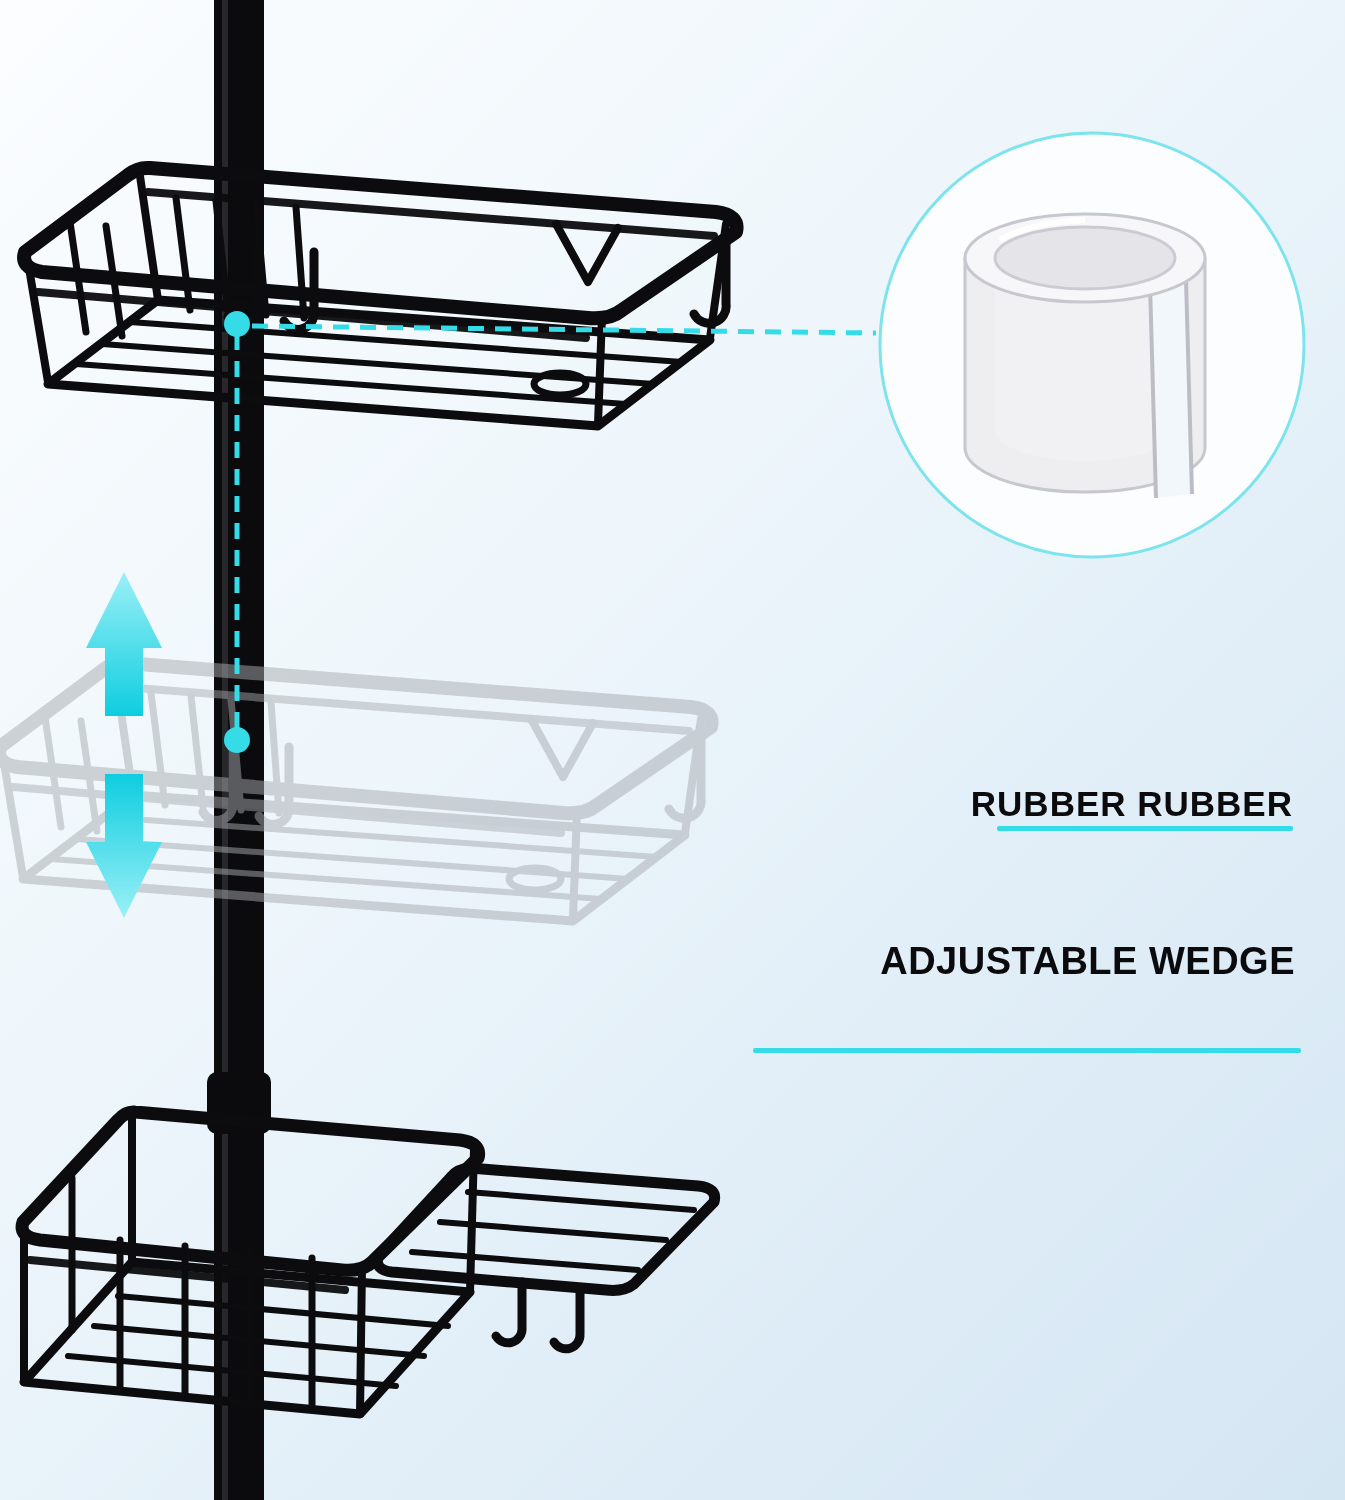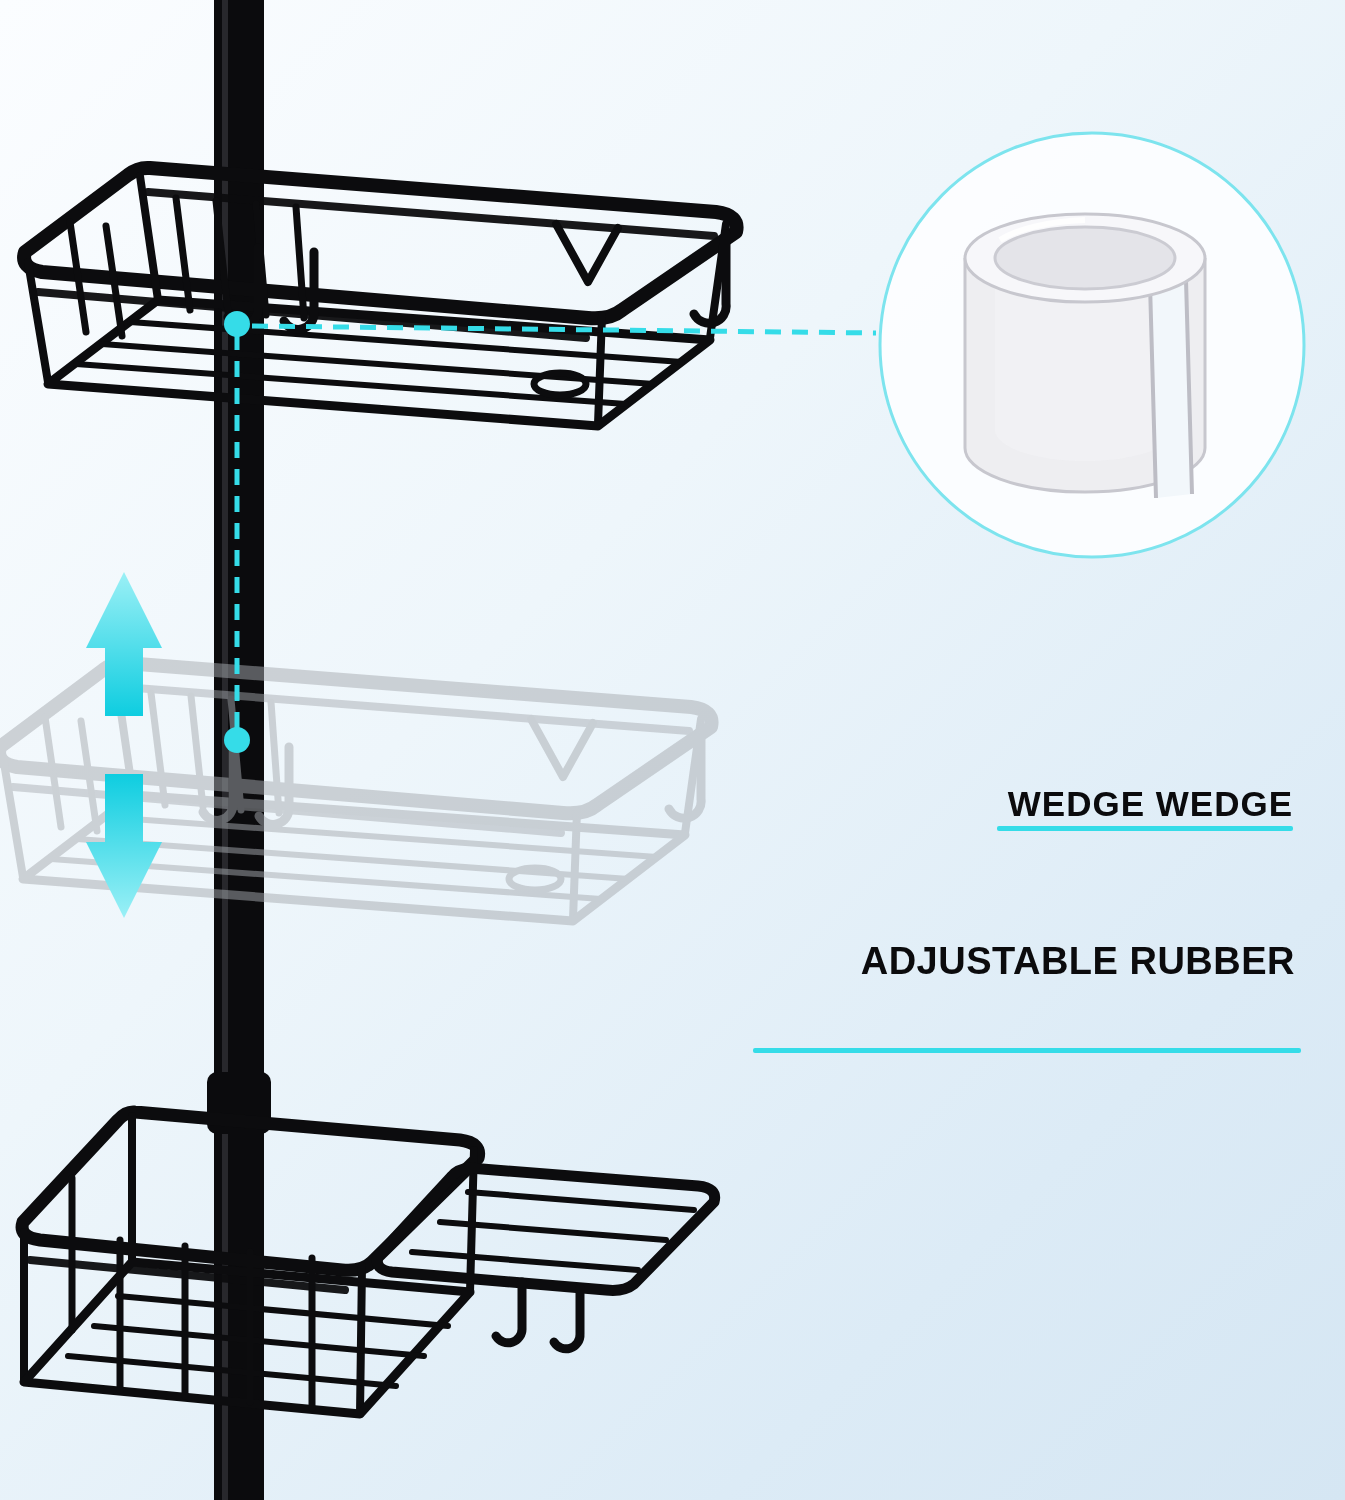--- a/index.html
+++ b/index.html
@@ -125,19 +125,19 @@
         <path d="M1150,284 L1156,498 M1186,280 L1192,494" fill="none" stroke="#bdbdc5" stroke-width="4"></path>
 
         <ellipse cx="1085" cy="258" rx="120" ry="44" fill="#f7f7fa"></ellipse>
         <ellipse cx="1085" cy="258" rx="90" ry="31" fill="#e4e4e9" stroke="#cbcbd2"></ellipse>
 
         <path d="M1000,240 A110,38 0 0 1 1085,220" fill="none" stroke="#ffffff" stroke-width="6" opacity="0.8"></path>
       </g>
     </g>
   </svg>
 
-  <div class="label rubber-label">WEDGE WEDGE</div>
+  <div class="label rubber-label">RUBBER RUBBER</div>
   <div class="underline u-rubber"></div>
 
-  <div class="label adj-title">ADJUSTABLE RUBBER</div>
+  <div class="label adj-title">ADJUSTABLE WEDGE</div>
   <div class="underline u-adjust"></div>
 
 </div>
 
 </body></html>

